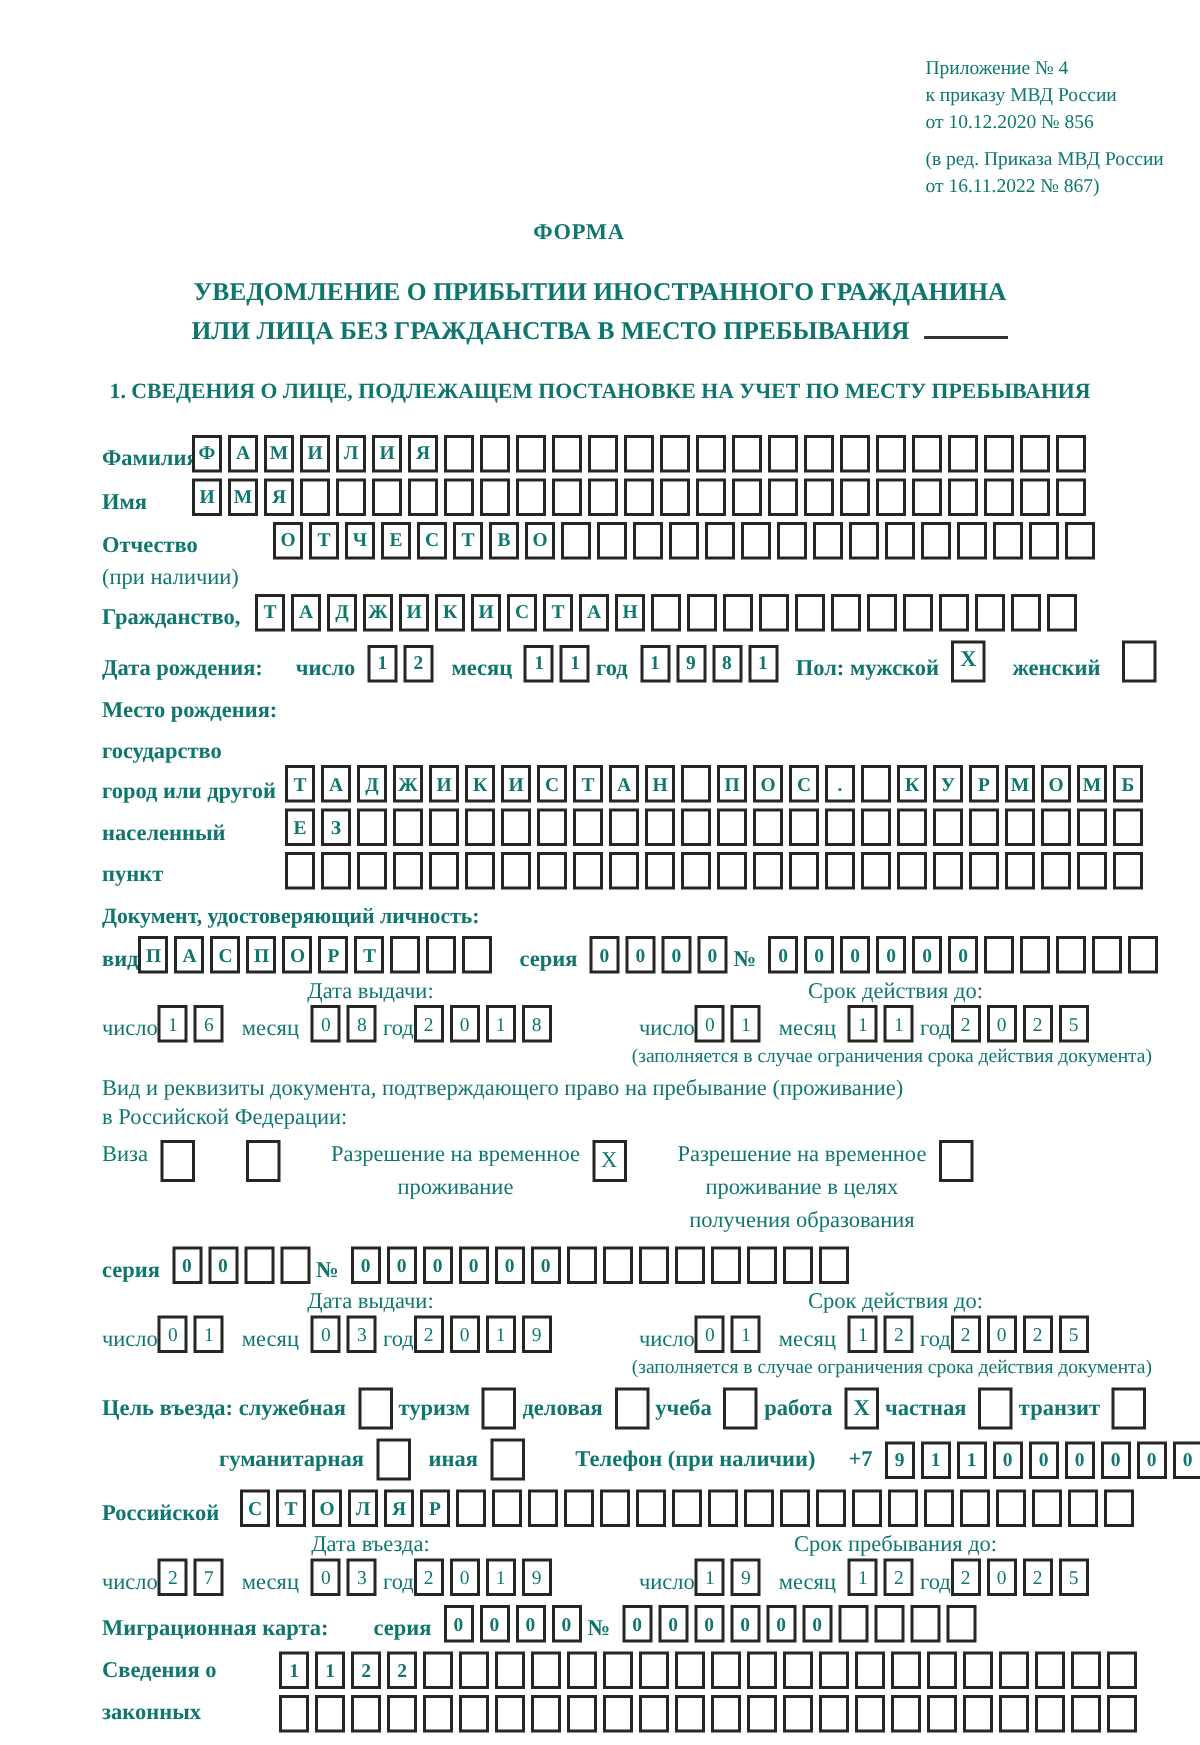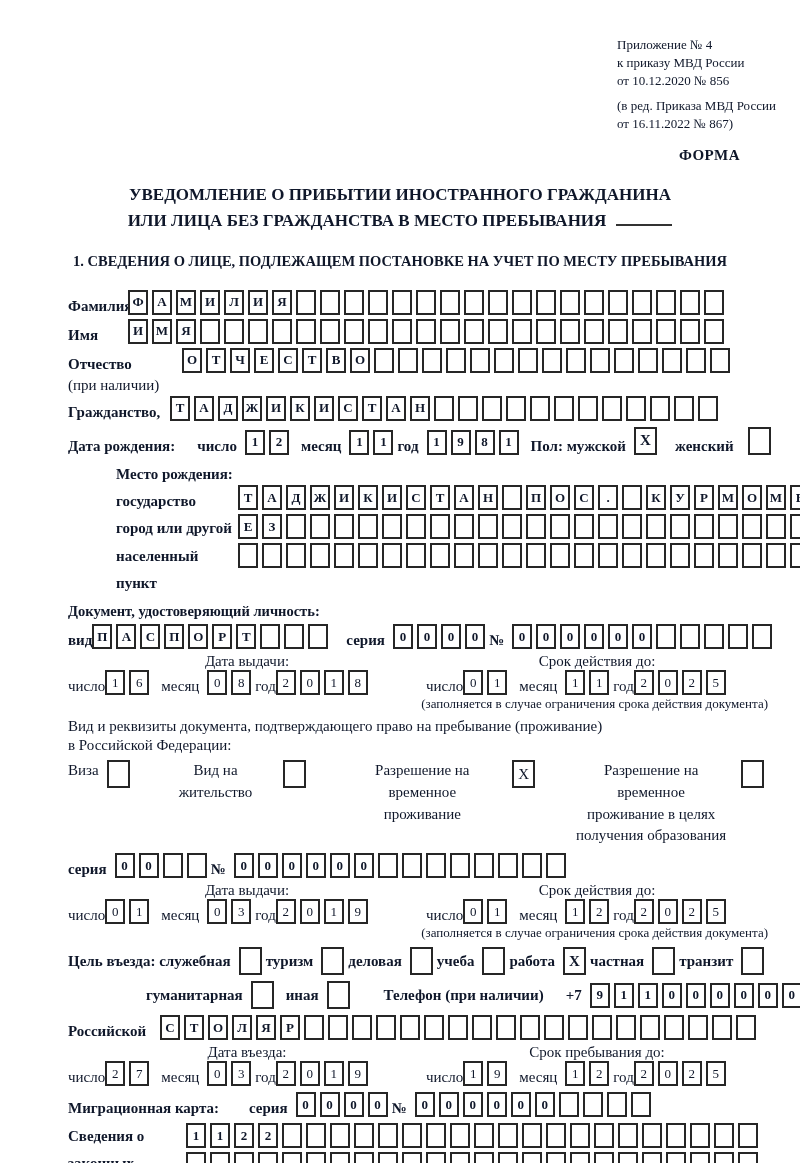--- a/index.html
+++ b/index.html
@@ -1,25 +1,25 @@
 <!DOCTYPE html>
 <html><head>
 <meta charset="utf-8">
 <style>
   html,body{margin:0;padding:0;background:#fff;}
   .page{
     width:800px;height:1163px;box-sizing:border-box;
     padding:36px 32px 20px 32px;
     font-family:"Liberation Serif","DejaVu Serif",serif;
-    color:#0f172a;background:#ffffff;overflow:hidden;
+    color:#0f766e;background:#ffffff;overflow:hidden;
   }
   
   .hdr-right{margin-left:585px;width:195px;font-size:13px;line-height:1.4;}
   .hdr-right .blk{margin-bottom:6px;}
-  .forma{ text-align:right;padding-right:28px;font-weight:bold;font-size:15px;margin-top:14px;letter-spacing:.5px;}
+  .forma{ text-align:center;padding-right:28px;font-weight:bold;font-size:15px;margin-top:14px;letter-spacing:.5px;}
   
   .title{text-align:center;font-weight:bold;font-size:17px;line-height:1.55;margin-top:18px;}
   .blank-line{display:inline-block;width:56px;border-bottom:2px solid #333;margin-left:10px;vertical-align:baseline;}
   .sec-head{text-align:center;font-weight:bold;font-size:14.5px;margin-top:18px;}
   
   .form{margin-left:36px;margin-top:20px;font-size:15px;}
   .row{display:flex;align-items:flex-end;margin-bottom:4px;font-weight:bold;}
   .row.center{align-items:center;}
   .lbl{white-space:nowrap;}
   .w60{width:60px;flex:none;}
@@ -233,21 +233,21 @@
           <span class="cell">X</span>
         </span>
         <span class="gap14"></span>
       <span class="lbl">женский</span>
         <span class="gap14"></span>
       <span class="cells cb">
           <span class="cell"></span>
         </span>
     </div>
 
-    <div class="row mt6" style="align-items:center;margin-left:48px;">
+    <div class="row mt6" style="align-items:flex-end;">
       <div class="lblcol" style="width:122px;">
         <div>Место рождения:</div>
         <div>государство</div>
         <div>город или другой</div>
         <div>населенный пункт</div>
       </div>
       <div class="cellcol">
         <div class="row">
             <span class="cells">
               <span class="cell">Т</span>
@@ -432,21 +432,20 @@
 
     <div class="cbrow">
       <div class="pair">
         <div class="plbl">Виза</div>
         <span class="cells cb">
             <span class="cell"></span>
           </span>
       </div>
       <span class="gap22"></span>
       <div class="pair">
-        <div class="plbl">Вид на жительство</div>
         <span class="cells cb">
             <span class="cell"></span>
           </span>
       </div>
       <span class="gap30"></span>
       <div class="pair">
         <div class="plbl">
           <div>Разрешение на временное</div>
           <div>проживание</div>
         </div>

